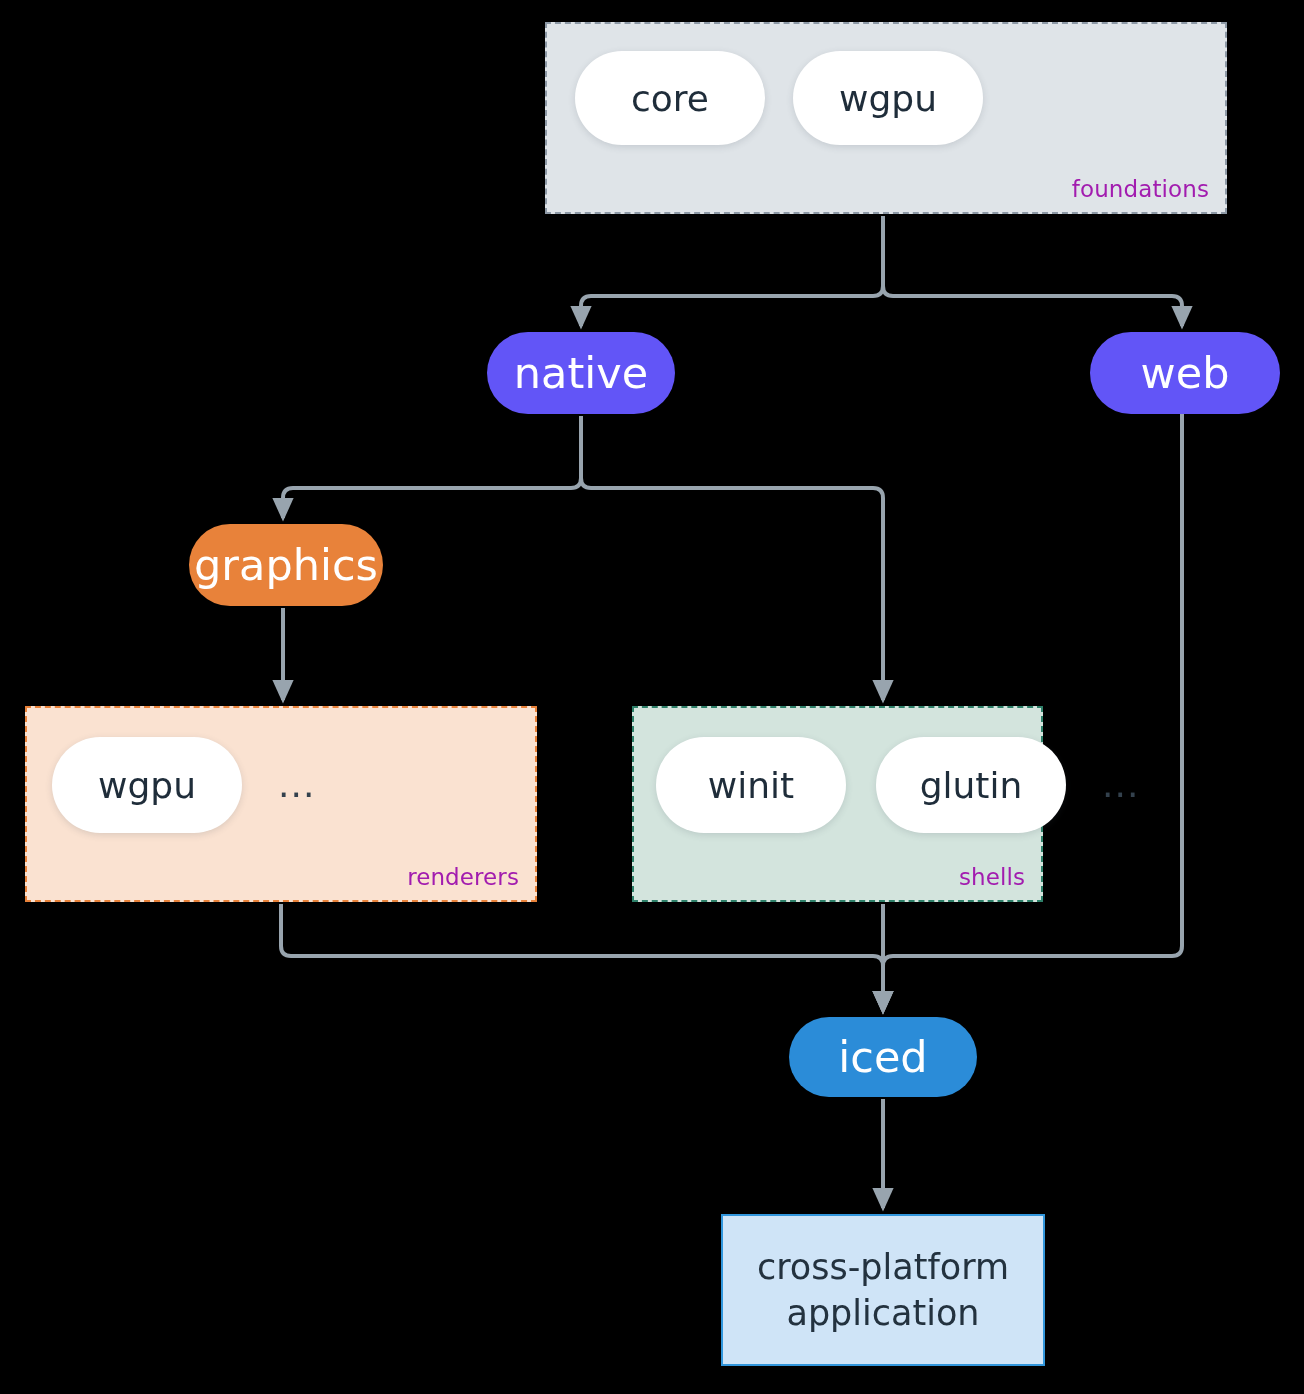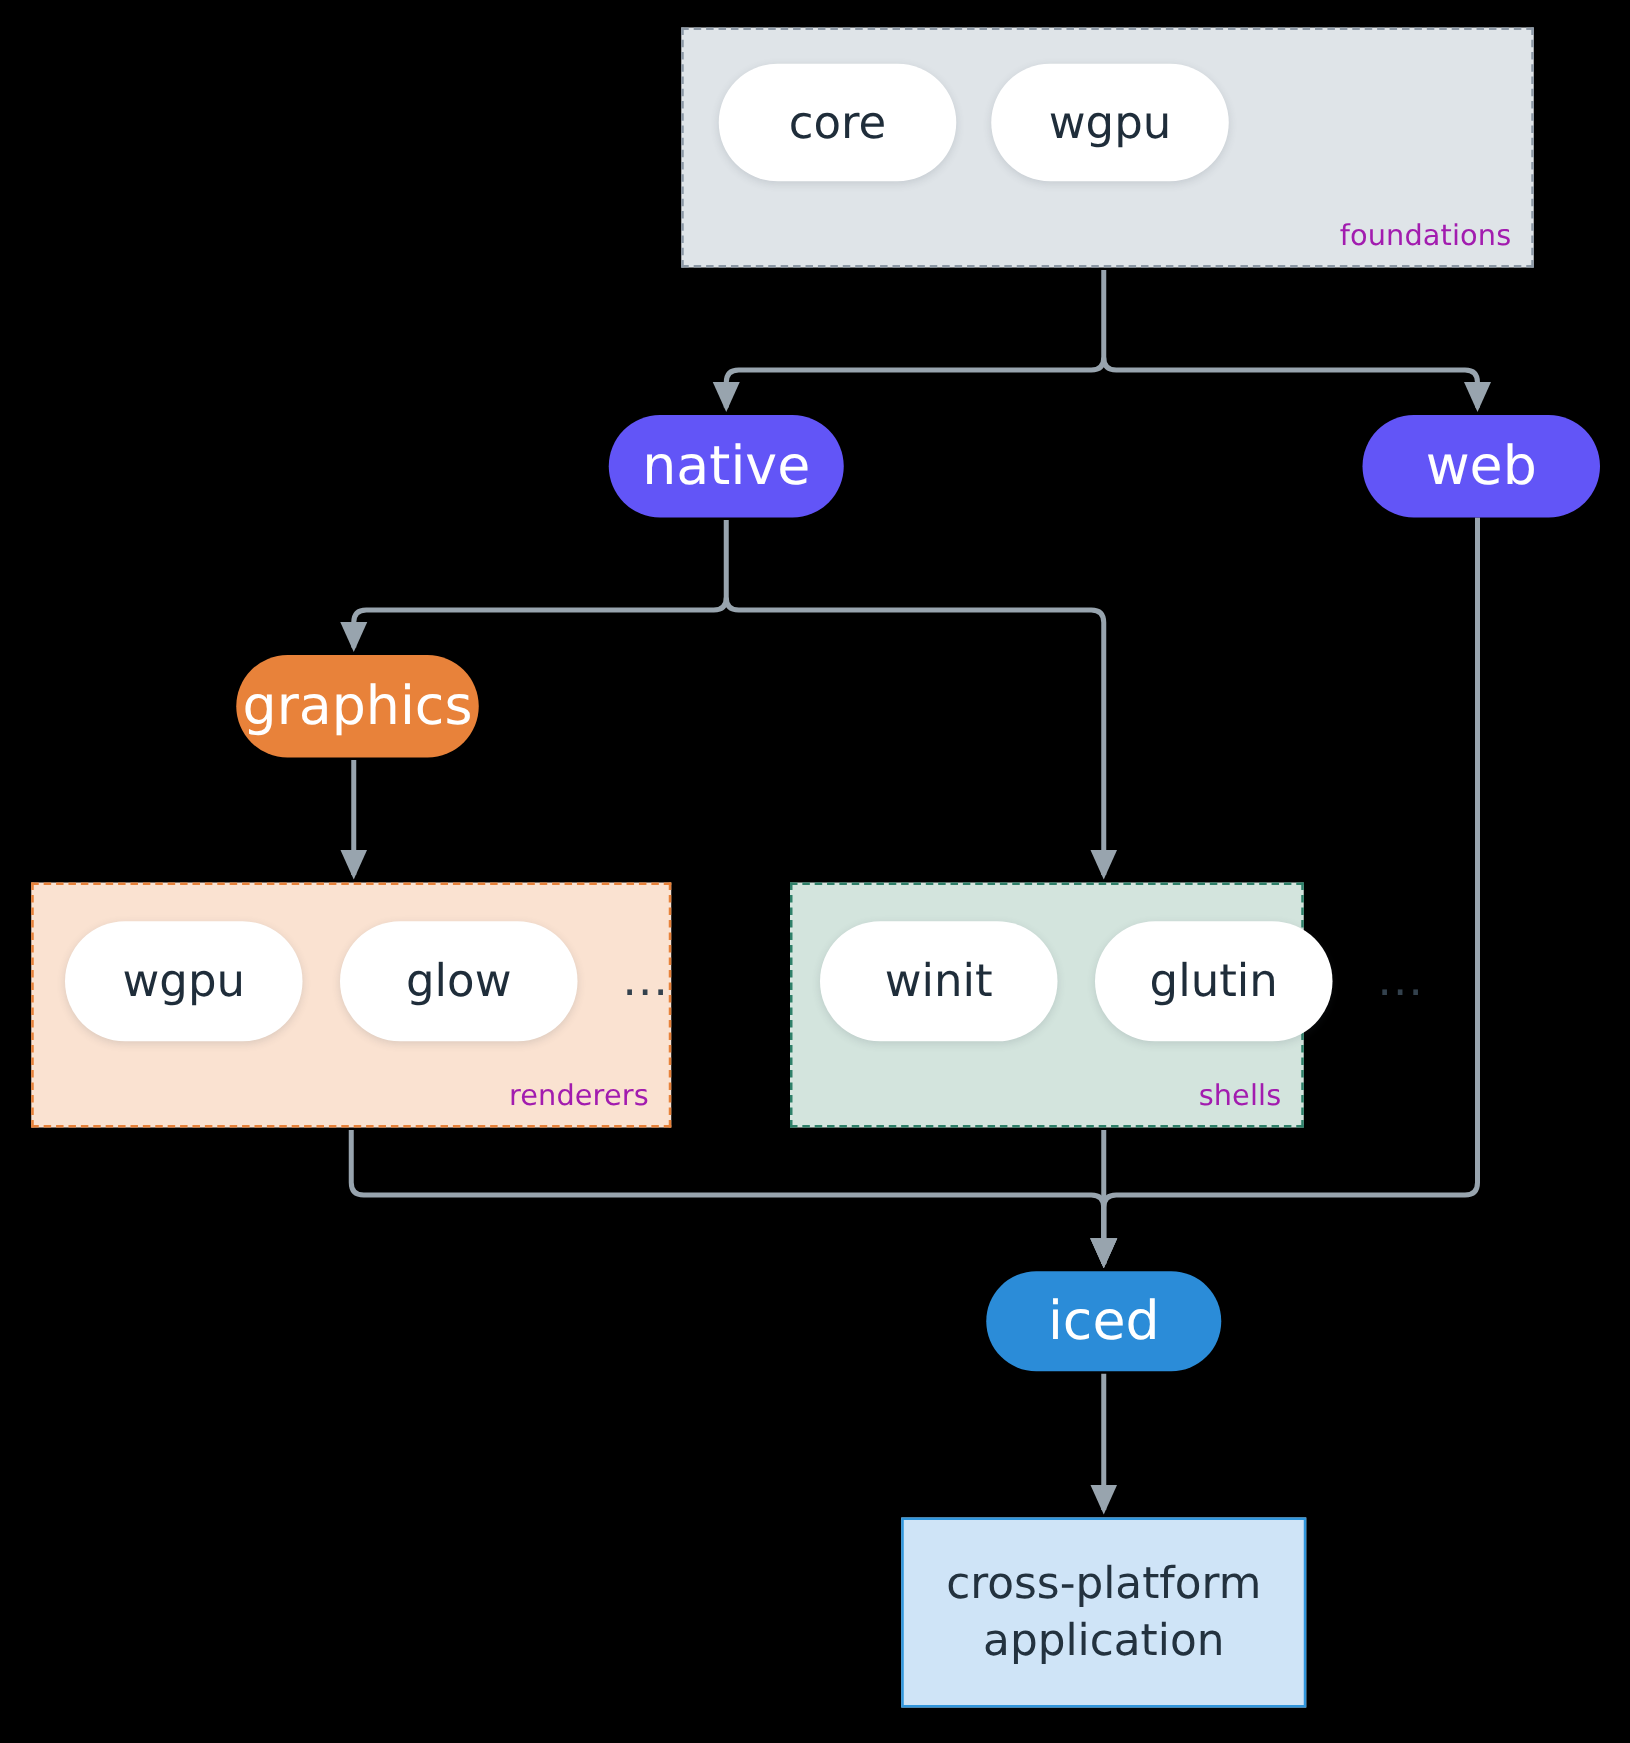--- a/index.html
+++ b/index.html
@@ -234,23 +234,20 @@
 
   <div class="node-pill node-graphics">
     <span>graphics</span>
   </div>
 
   <div class="group group-renderers">
     <div class="chips chips-renderers">
       <div class="chip chip-renderers">
         <span>wgpu</span>
       </div>
-      <div class="chip chip-renderers">
-        <span>glow</span>
-      </div>
       <div class="ellipsis">...</div>
     </div>
     <div class="group-label">renderers</div>
   </div>
 
   <div class="group group-shells">
     <div class="chips chips-shells">
       <div class="chip chip-shells">
         <span>winit</span>
       </div>

